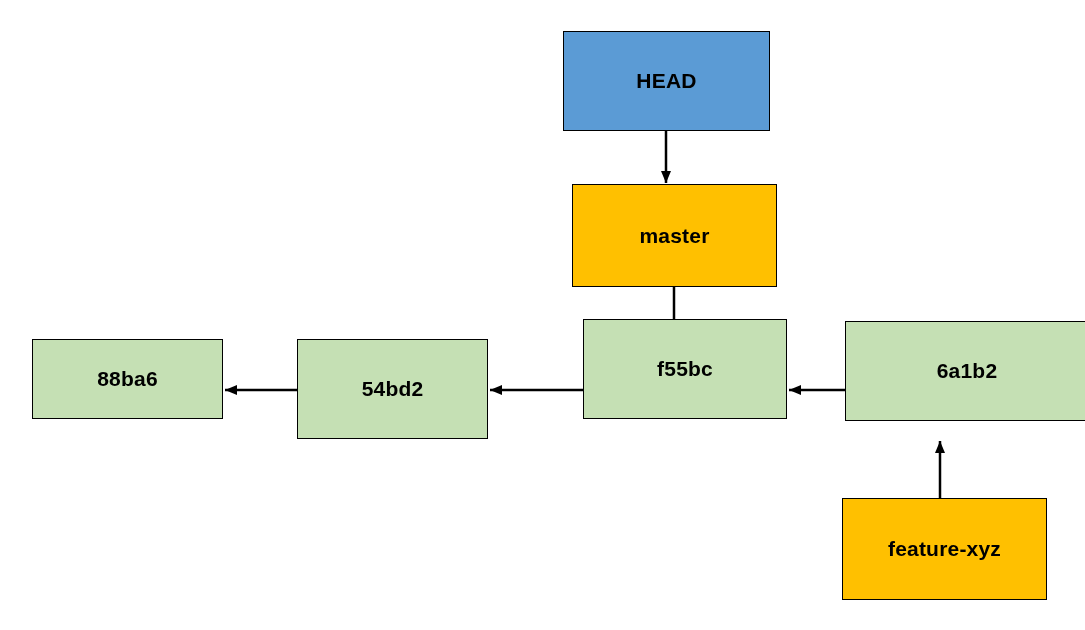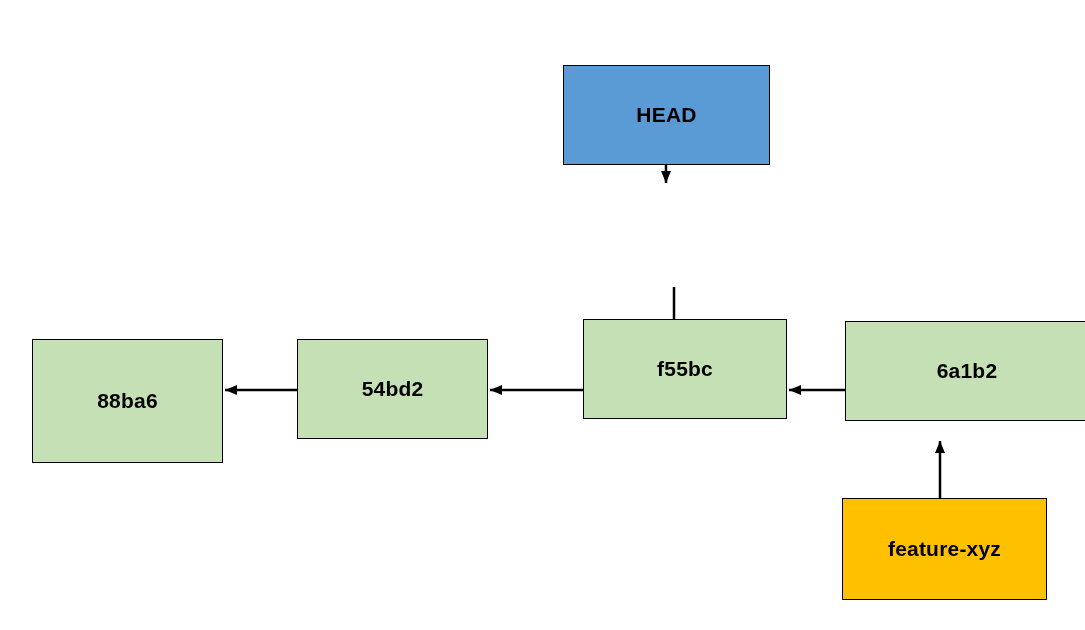--- a/index.html
+++ b/index.html
@@ -23,21 +23,21 @@
     justify-content: center;
     font-weight: 700;
     font-size: 21px;
     color: #000000;
     box-sizing: border-box;
     letter-spacing: 0.2px;
   }
   
   .n-head        { left: 563px; top: 31px;  width: 207px; height: 100px; }
   .n-master      { left: 572px; top: 184px; width: 205px; height: 103px; }
-  .n-88ba6       { left: 32px;  top: 339px; width: 191px; height: 124px; }
+  .n-88ba6       { left: 32px;  top: 339px; width: 191px; height: 80px; }
   .n-54bd2       { left: 297px; top: 339px; width: 191px; height: 100px; text-align: center; }
   .n-f55bc       { left: 583px; top: 319px; width: 204px; height: 100px; }
   .n-6a1b2       { left: 845px; top: 321px; width: 244px; height: 100px; }
   .n-feature     { left: 842px; top: 498px; width: 205px; height: 102px; text-align: right; }
   .edges {
     position: absolute;
     left: 0; top: 0;
     width: 1085px;
     height: 630px;
     pointer-events: none;
@@ -55,22 +55,23 @@
       </marker>
     </defs>
     <line x1="666" y1="131" x2="666" y2="183" stroke="#000000" stroke-width="2.5" marker-end="url(#arrow)"></line>
     <line x1="674" y1="287" x2="674" y2="338" stroke="#000000" stroke-width="2.5" marker-end="url(#arrow)"></line>
     <line x1="297" y1="390" x2="225" y2="390" stroke="#000000" stroke-width="2.5" marker-end="url(#arrow)"></line>
     <line x1="583" y1="390" x2="490" y2="390" stroke="#000000" stroke-width="2.5" marker-end="url(#arrow)"></line>
     <line x1="845" y1="390" x2="789" y2="390" stroke="#000000" stroke-width="2.5" marker-end="url(#arrow)"></line>
     <line x1="940" y1="498" x2="940" y2="441" stroke="#000000" stroke-width="2.5" marker-end="url(#arrow)"></line>
   </svg>
 
-  <div class="node n-head" style="background-color: rgb(91, 155, 213); margin-top: 34px;">HEAD</div>
+  <div class="node n-head" style="background-color: rgb(91, 155, 213);">HEAD</div>
 
+  <div class="node n-master" style="background-color: rgb(255, 192, 0);">master</div>
 
   <div class="node n-88ba6" style="background-color: rgb(197, 224, 180);">88ba6</div>
 
   <div class="node n-54bd2" style="background-color: rgb(197, 224, 180);">54bd2</div>
 
   <div class="node n-f55bc" style="background-color: rgb(197, 224, 180);">f55bc</div>
 
   <div class="node n-6a1b2" style="background-color: rgb(197, 224, 180);">6a1b2</div>
 
   <div class="node n-feature" style="background-color: rgb(255, 192, 0);">feature-xyz</div>

